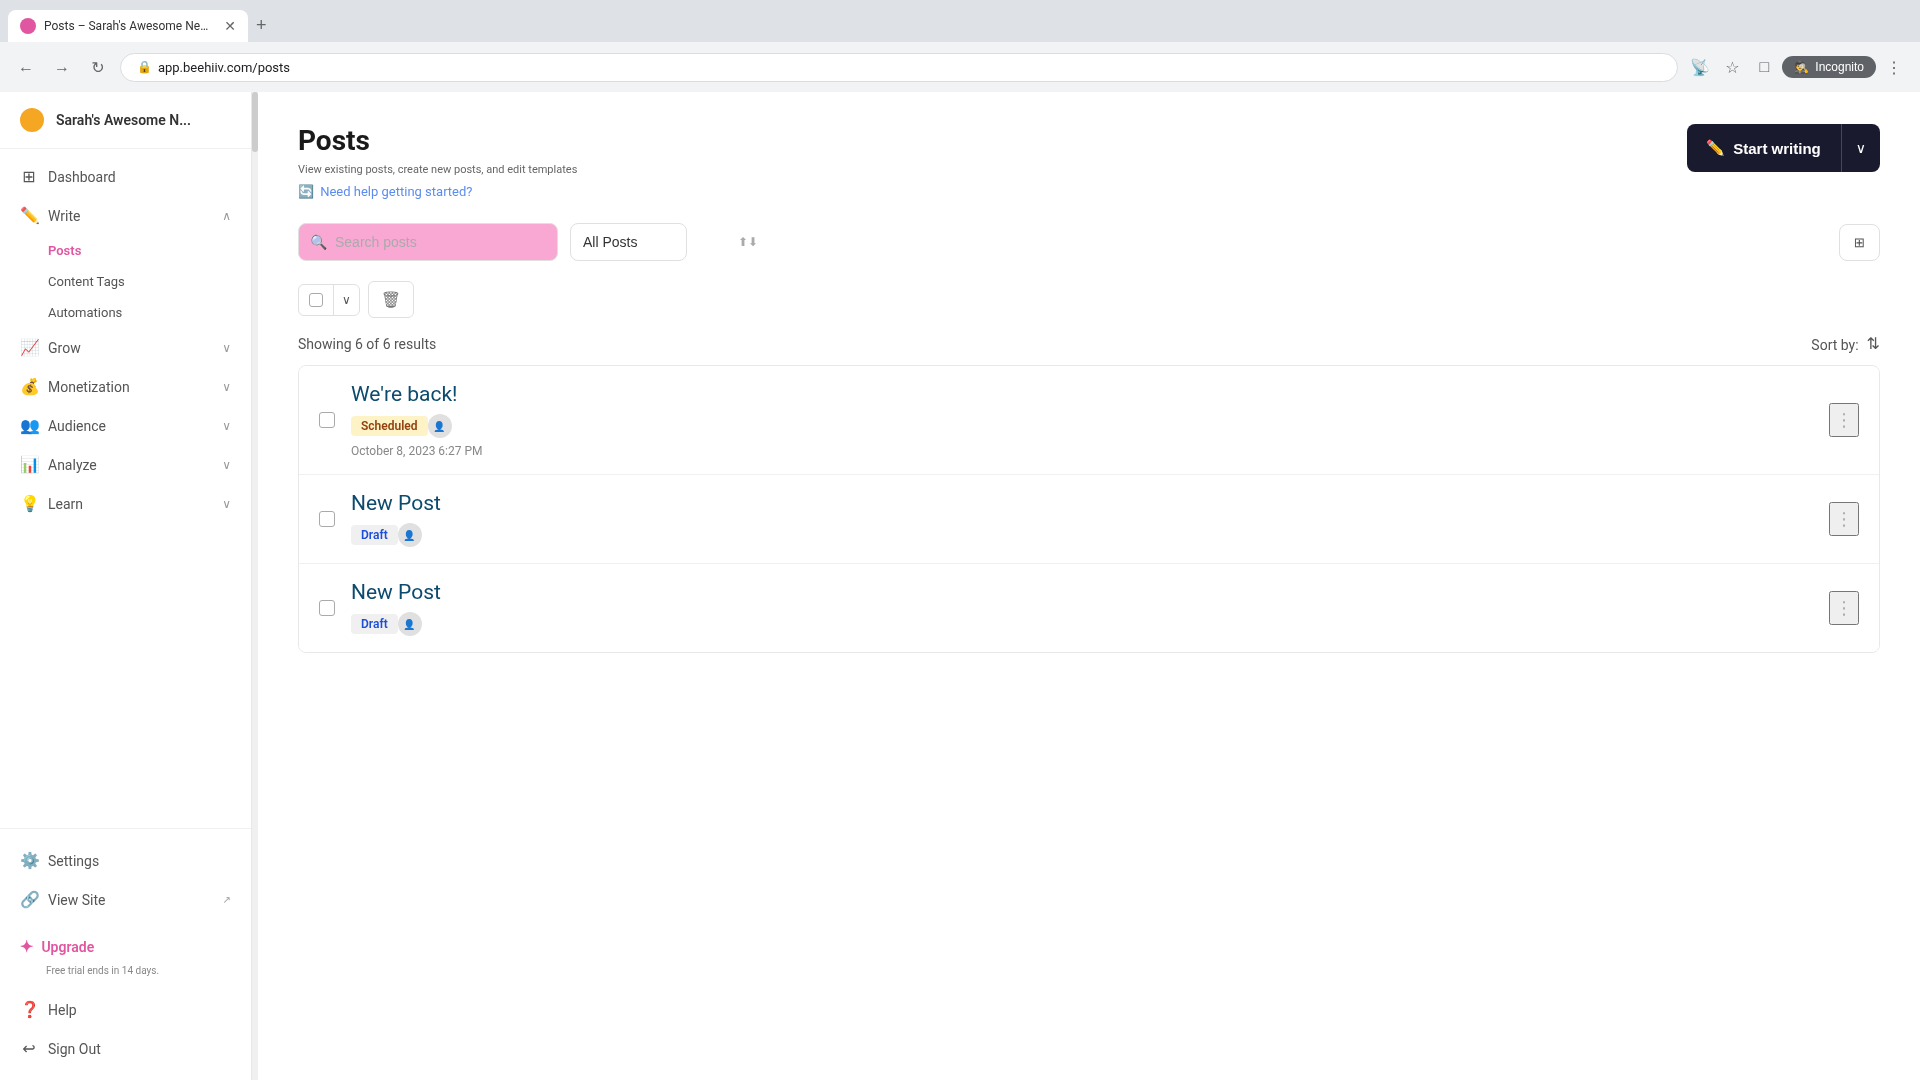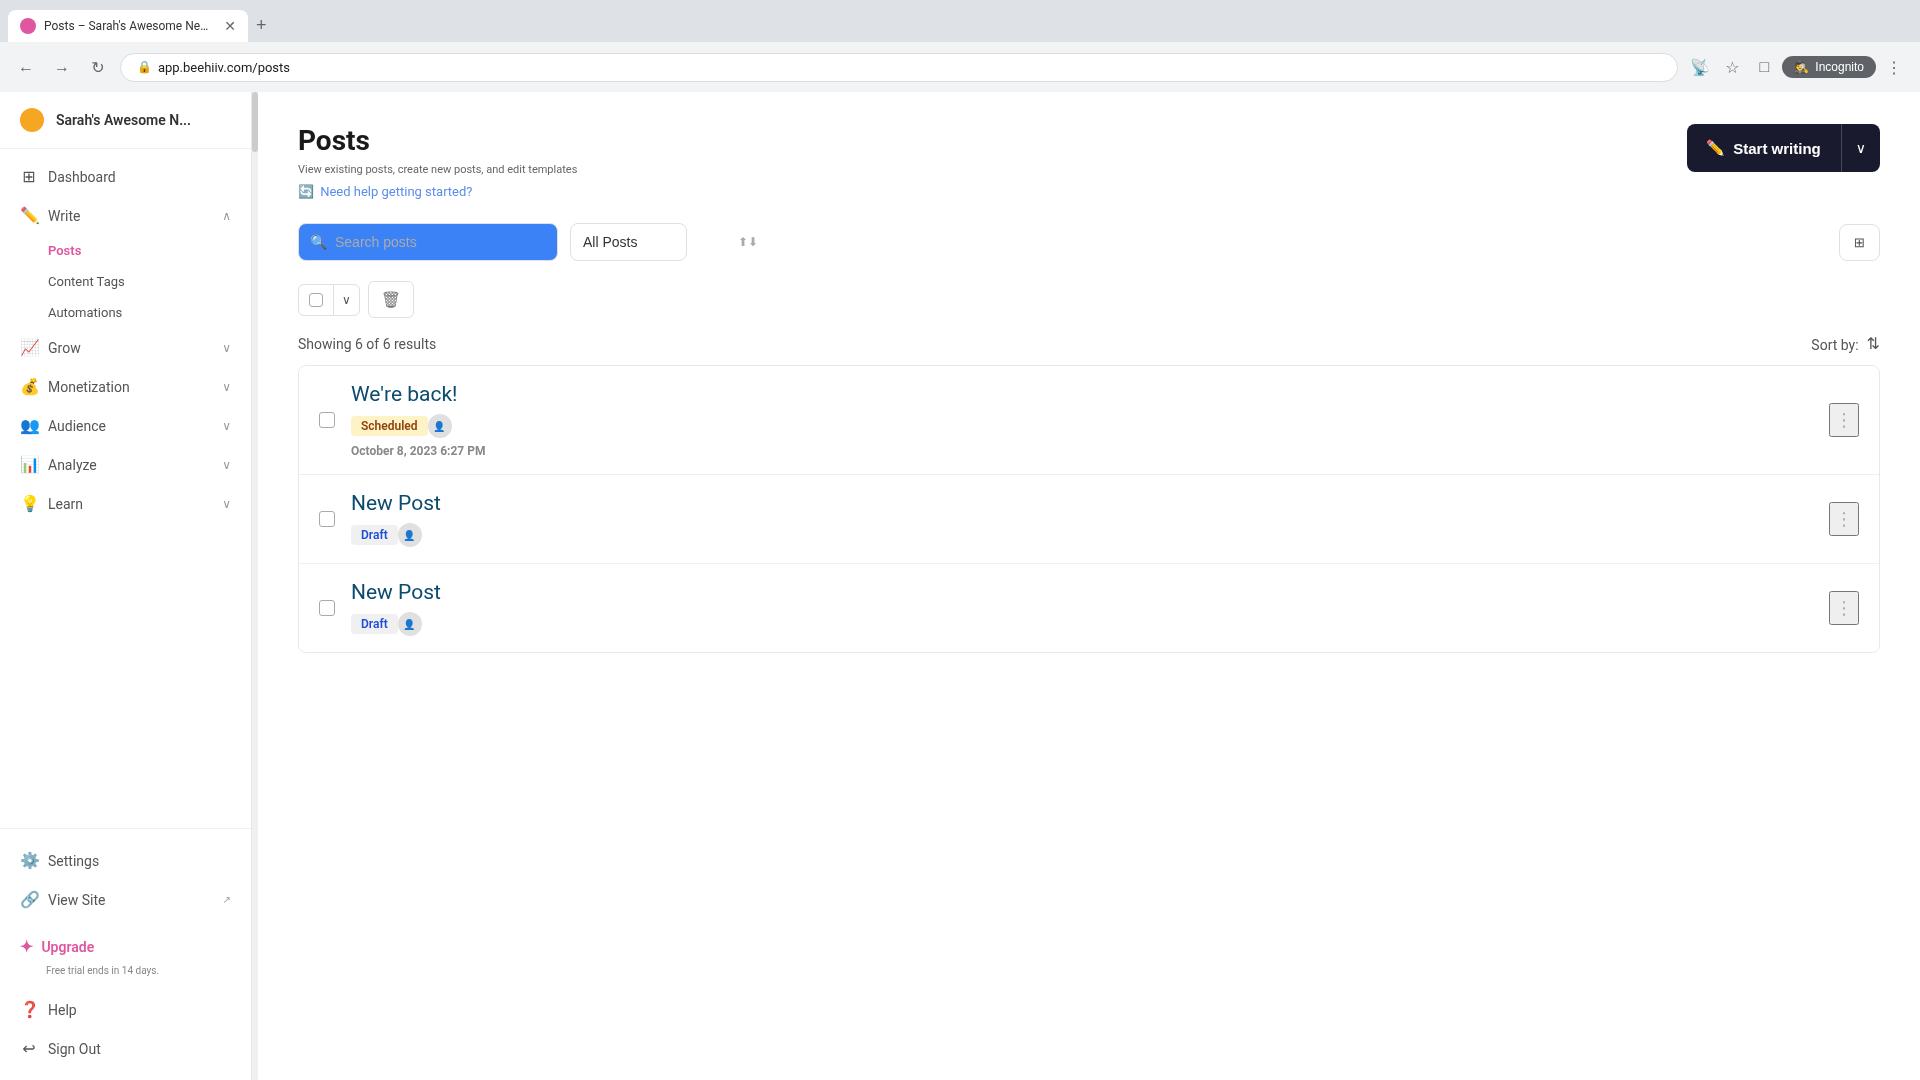--- a/index.html
+++ b/index.html
@@ -301,21 +301,21 @@
       flex: 0 0 260px;
       position: relative;
     }
     .search-input {
       width: 100%;
       padding: 10px 12px 10px 36px;
       border: 1px solid #e0e0e0;
       border-radius: 8px;
       font-size: 14px;
       color: #333;
-      background: #3b82f6;
+      background: #f9a8d4;
       outline: none;
     }
     .search-input::placeholder { color: #aaa; }
     .search-icon-pos {
       position: absolute;
       left: 12px;
       top: 50%;
       transform: translateY(-50%);
       color: #aaa;
       font-size: 14px;
@@ -450,21 +450,21 @@
       height: 24px;
       border-radius: 50%;
       background: #e0e0e0;
       display: flex;
       align-items: center;
       justify-content: center;
       font-size: 10px;
       color: #888;
       flex-shrink: 0;
     }
-    .post-date { font-size: 12px; color: #888; margin-top: 6px; font-weight: bold; }
+    .post-date { font-size: 12px; color: #888; margin-top: 6px; }
     .post-actions { cursor: pointer; color: #aaa; font-size: 18px; padding: 4px; }
   </style>
 </head>
 <body>
 
 <div class="browser-chrome">
   <div class="browser-tabs">
     <div class="browser-tab">
       <div class="tab-favicon"></div>
       <span class="tab-title">Posts – Sarah's Awesome Newsl...</span>

